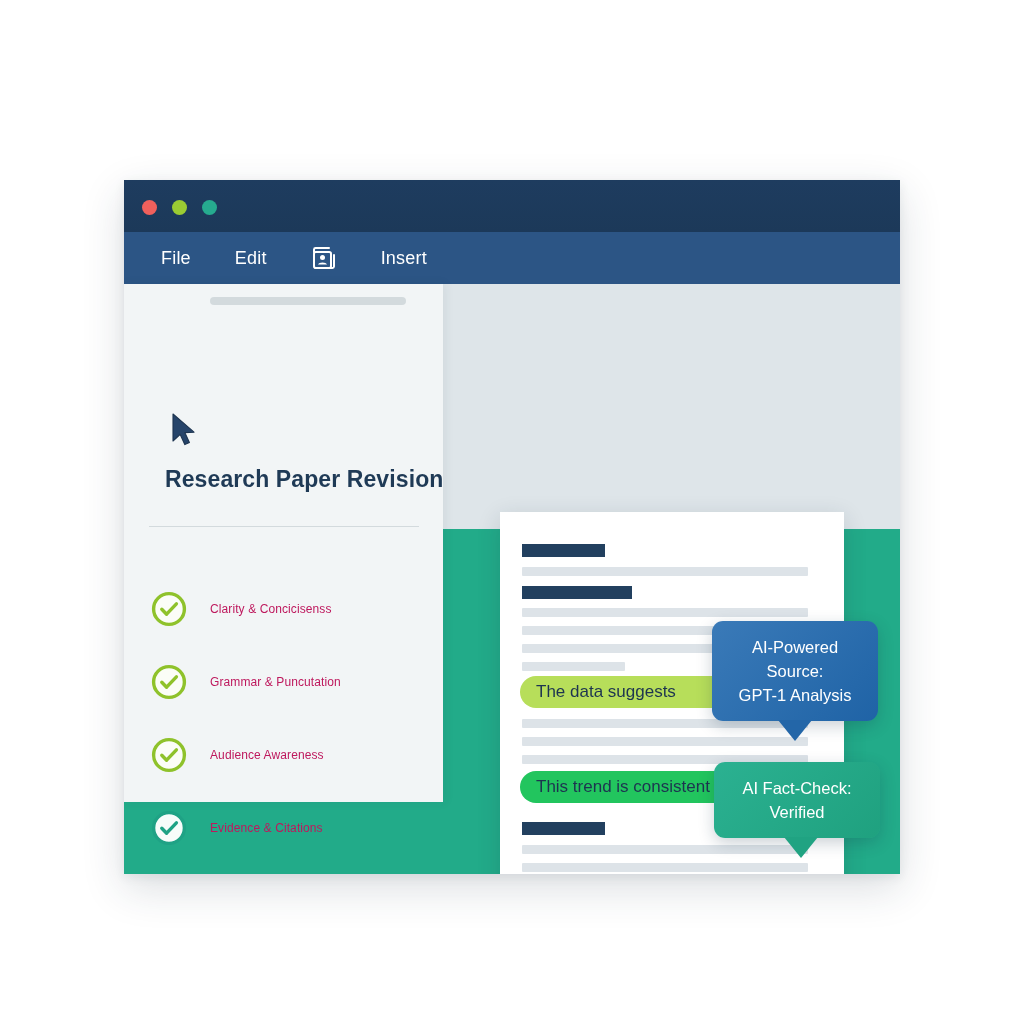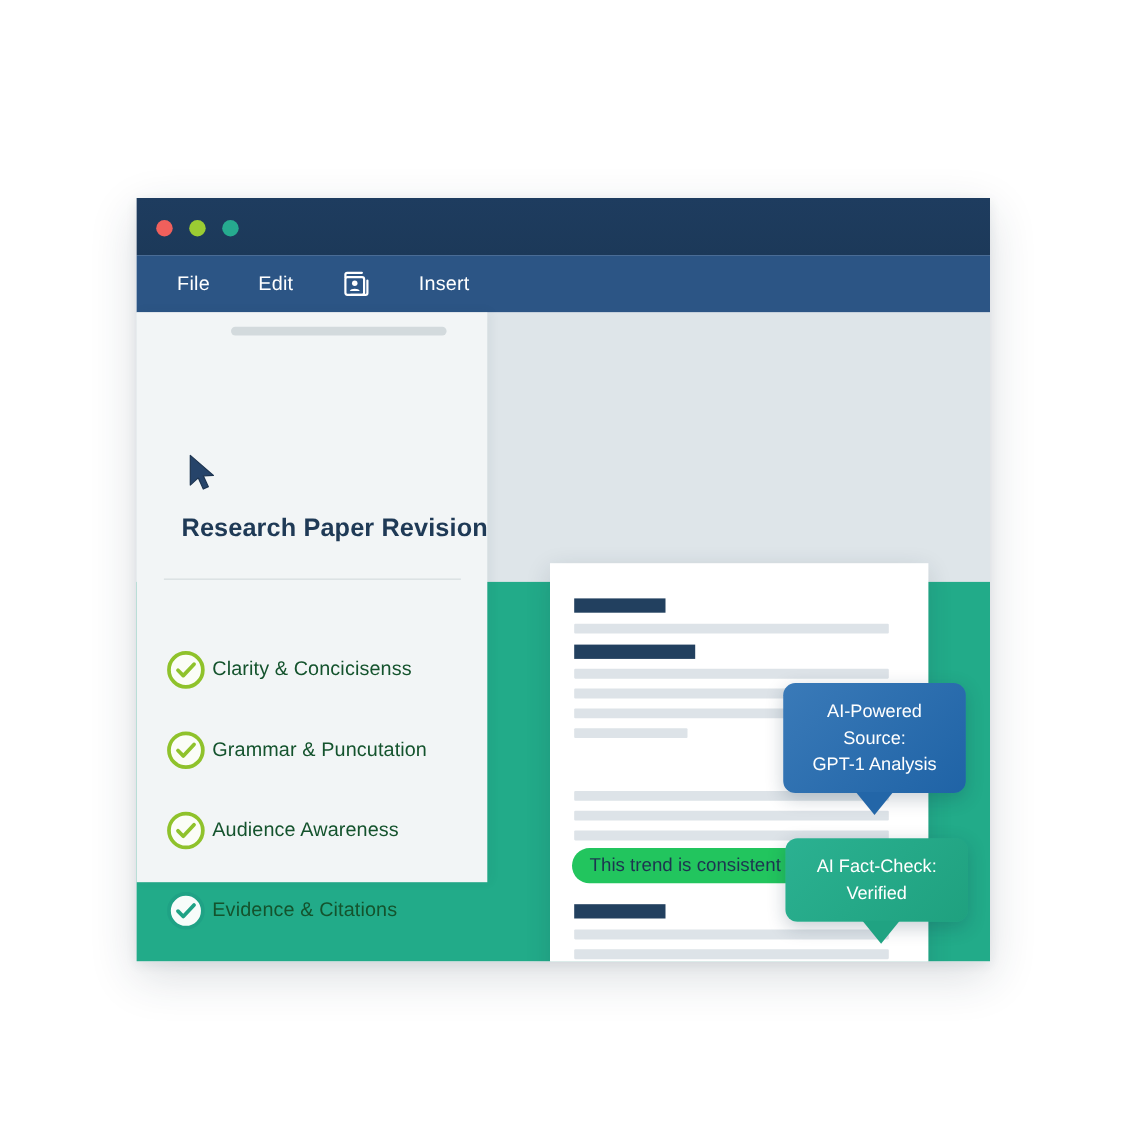--- a/index.html
+++ b/index.html
@@ -110,23 +110,23 @@
   #checklist {
     position: absolute; left: 26px; top: 288px;
     width: 280px;
   }
   .check-row {
     display: flex; align-items: center;
     height: 73px;
   }
   .check-icon { width: 38px; height: 38px; flex: 0 0 38px; }
   .check-label {
-    margin-left: 5px;
-    font-size: 18px;
-    color: #14532d;
+    margin-left: 22px;
+    font-size: 12px;
+    color: #be185d;
     letter-spacing: .1px;
     white-space: nowrap;
   }
 
   
   #page {
     position: absolute;
     left: 376px; top: 228px;
     width: 344px; height: 498px;
     background: #ffffff;
@@ -287,20 +287,23 @@
 
       <div id="page">
         <div class="doc-head" style="left:22px; top:32px; width:83px;"></div>
         <div class="doc-line" style="left:22px; top:55px; width:286px;"></div>
         <div class="doc-head" style="left:22px; top:74px; width:110px;"></div>
         <div class="doc-line" style="left:22px; top:96px; width:286px;"></div>
         <div class="doc-line" style="left:22px; top:114px; width:286px;"></div>
         <div class="doc-line" style="left:22px; top:132px; width:286px;"></div>
         <div class="doc-line" style="left:22px; top:150px; width:103px;"></div>
 
+        <div class="hl" id="hl-1" style="left:20px; top:164px; width:300px;">
+          <span>The data suggests</span>
+        </div>
 
         <div class="doc-line" style="left:22px; top:207px; width:286px;"></div>
         <div class="doc-line" style="left:22px; top:225px; width:286px;"></div>
         <div class="doc-line" style="left:22px; top:243px; width:286px;"></div>
 
         <div class="hl" id="hl-2" style="left:20px; top:259px; width:300px;">
           <span>This trend is consistent</span>
         </div>
 
         <div class="doc-head" style="left:22px; top:310px; width:83px;"></div>

